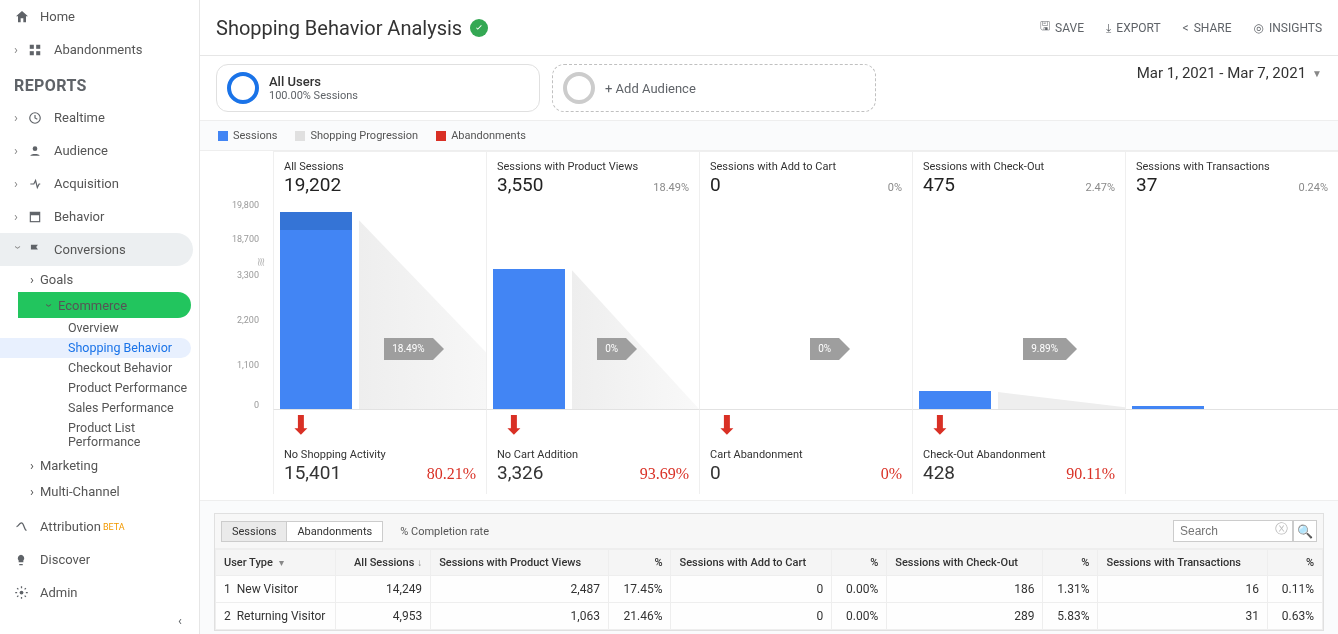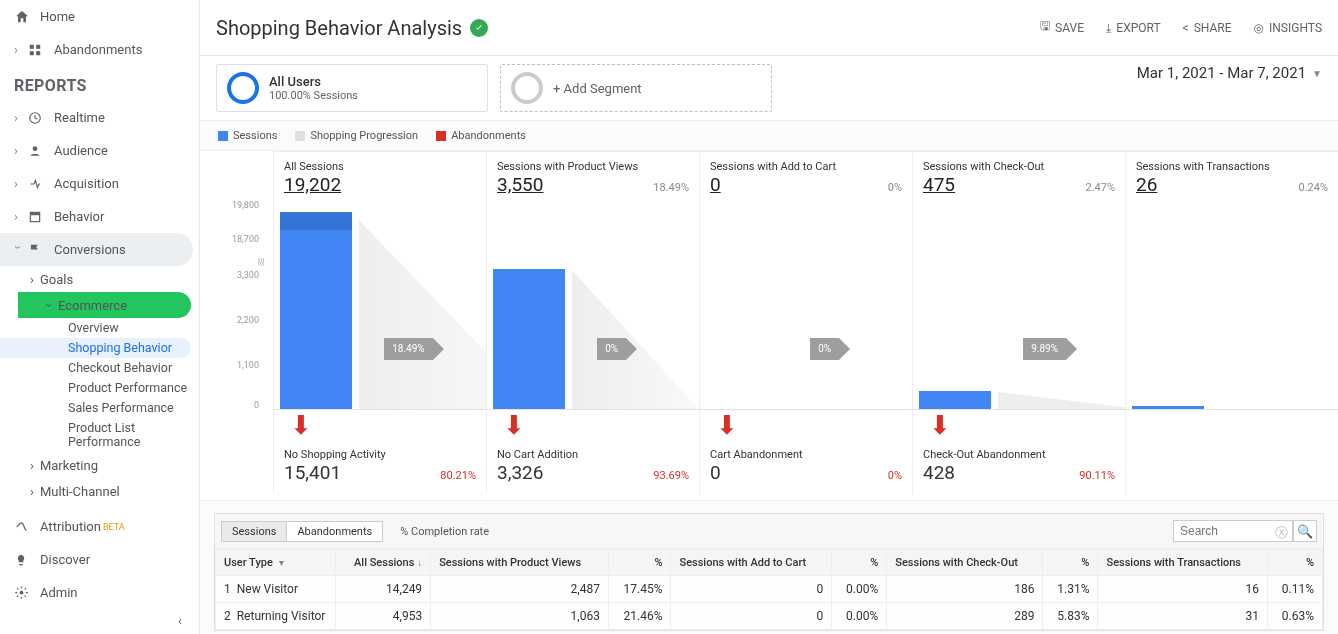--- a/index.html
+++ b/index.html
@@ -20,65 +20,65 @@
 
   .main { flex:1; background:#fafbfc; display:flex; flex-direction:column; overflow:hidden; }
   .toolbar { display:flex; align-items:center; height:56px; padding:0 16px; border-bottom:1px solid #e6e6e6; background:#fff; }
   .title { font-size:20px; font-weight:400; color:#333; }
   .shield { width:18px; height:18px; background:#34a853; border-radius:50%; display:inline-flex; align-items:center; justify-content:center; margin-left:8px; }
   .shield svg { width:10px; height:10px; fill:#fff; }
   .tool-actions { margin-left:auto; display:flex; gap:22px; color:#5f6368; font-size:12px; }
   .tool-actions > div { display:flex; align-items:center; cursor:pointer; gap:5px; }
 
   .segbar { display:flex; padding:8px 16px; background:#fff; border-bottom:1px solid #eee; align-items:flex-start; }
-  .segcard { border:1px solid #e0e0e0; width:272px; height:48px; display:flex; align-items:center; padding:4px 10px; border-radius:2px; }
+  .segcard { border:1px solid #e0e0e0; width:324px; height:48px; display:flex; align-items:center; padding:4px 10px; border-radius:12px; }
   .segcard.dashed { border:1px dashed #c0c0c0; margin-left:12px; color:#5f6368; }
   .segcircle { width:32px; height:32px; border:4px solid #1a73e8; border-radius:50%; margin-right:10px; }
   .segcircle.grey { border-color:#ccc; }
   .seg-title { font-size:13px; font-weight:500;}
   .seg-sub { font-size:11px; color:#5f6368;}
   .daterange { margin-left:auto; font-size:15px; color:#333; display:flex; align-items:center; gap:6px; cursor:pointer;}
   .daterange .tri { font-size:10px; color:#888;}
 
   .legendrow { padding:8px 18px; display:flex; gap:18px; font-size:11px; color:#555; border-bottom:1px solid #eee;}
   .lg { display:flex; align-items:center; gap:5px;}
   .sw { width:10px; height:10px; display:inline-block;}
 
   .funnelarea { background:#fff; border-bottom:1px solid #eee; padding-bottom:6px;}
   .stage-headers { display:flex; margin-left:73px; border-top:1px solid #efefef;}
   .stage-col { border-left:1px solid #efefef; padding:8px 10px 4px; flex:1; min-width:0;}
   .stage-col .lbl { font-size:11px; color:#333;}
   .stage-col .row2 { display:flex; align-items:baseline; justify-content:space-between;}
-  .stage-col .val { font-size:19px; color:#222;text-decoration:underline;}
+  .stage-col .val { font-size:19px; color:#222;}
   .stage-col .pct { font-size:11px; color:#8a8a8a;}
 
   .chartrow { display:flex; height:210px; }
   .yaxis { width:73px; display:flex; flex-direction:column; font-size:9px; color:#999; position:relative; }
   .yaxis .tick { position:absolute; right:14px; text-align:right;}
   .chartcols { flex:1; display:flex; position:relative;}
   .ccol { flex:1; border-left:1px solid #efefef; border-bottom:1px solid #e2e2e2; position:relative;}
   .bar { position:absolute; bottom:0; width:34%; background:#4285f4; left:6px;} 
   .flowarrow { position:absolute; top:66%; left:52%; height:22px; display:flex; align-items:center; background:#9e9e9e; color:#fff; font-size:10px; padding:0 8px; }
   .flowarrow:after { content:""; position:absolute; right:-11px; top:0; border-top:11px solid transparent; border-bottom:11px solid transparent; border-left:11px solid #9e9e9e;}
   .break { position:absolute; left:56px; top:55px; color:#bbb; font-size:12px; transform:rotate(-90deg);}
 
   .aband-row { display:flex; margin-left:73px;}
   .aband-col { flex:1; border-left:1px solid #efefef; padding:6px 10px 10px; min-width:0;}
   .aband-col .arrow { color:#d93025; font-size:26px; line-height:18px; margin-left:6px;}
   .aband-col .lbl { font-size:11px; margin-top:14px;}
   .aband-col .row2 { display:flex; align-items:baseline; justify-content:space-between;}
   .aband-col .val { font-size:19px;}
-  .aband-col .pct { font-size:11px; color:#d93025;}
+  .aband-col .pct { font-size:16px; color:#d93025;font-family:Liberation Serif, serif;}
 
   .tablebox { margin:12px 14px 0; border:1px solid #e0e0e0; background:#fefefe;}
   .tbar { display:flex; align-items:center; padding:6px; border-bottom:1px solid #eee; background:#f7f7f7;}
   .pill { border:1px solid #ccc; font-size:11px; padding:3px 10px; background:#fff; margin-right:-1px; cursor:pointer;}
   .pill.active { background:#eaeaea;}
   .comprate { font-size:11px; color:#555; margin-left:18px;}
-  .search { margin-left:auto; display:flex; align-items:flex-end;}
+  .search { margin-left:auto; display:flex; align-items:flex-start;}
   .search input { border:1px solid #ccc; height:22px; width:120px; padding:0 6px; font-size:12px;}
   .search .sbtn { border:1px solid #ccc; height:22px; width:24px; display:flex; align-items:center; justify-content:center; background:#fff; margin-left:-1px;}
   .clearic { color:#bbb; margin-left:-18px; margin-right:6px; font-size:13px; cursor:pointer;}
 
   table.data { width:100%; border-collapse:collapse; font-size:12px;}
   table.data th, table.data td { border:1px solid #eee; padding:6px 8px; text-align:left;}
   table.data th { background:#f5f5f5; color:#333; font-weight:500; font-size:11px;}
   table.data td.num, table.data th.num { text-align:right;}
   .ut-head { display:flex; align-items:center; gap:6px;text-align:center;}
   .sortic { color:#888; font-size:10px;}
@@ -241,21 +241,21 @@
     <div class="segbar">
       <div class="segcard">
         <div class="segcircle"></div>
         <div>
           <div class="seg-title">All Users</div>
           <div class="seg-sub">100.00% Sessions</div>
         </div>
       </div>
       <div class="segcard dashed">
         <div class="segcircle grey"></div>
-        <span>+ Add Segment</span>
+        <span>+ Add Audience</span>
       </div>
       <div class="daterange">
         <span>Mar 1, 2021 - Mar 7, 2021</span>
         <span class="tri">▼</span>
       </div>
     </div>
 
     <div class="legendrow">
       <div class="lg">
           <span class="sw" style="background:#4285f4"></span>
@@ -297,21 +297,21 @@
         <div class="stage-col">
             <div class="lbl">Sessions with Check-Out</div>
             <div class="row2">
               <span class="val">475</span>
               <span class="pct">2.47%</span>
             </div>
           </div>
         <div class="stage-col">
             <div class="lbl">Sessions with Transactions</div>
             <div class="row2">
-              <span class="val">26</span>
+              <span class="val">37</span>
               <span class="pct">0.24%</span>
             </div>
           </div>
       </div>
 
       <div class="chartrow">
         <div class="yaxis">
           <span class="tick" style="top:0">19,800</span>
           <span class="tick" style="top:34px">18,700</span>
           <span class="tick" style="top:70px">3,300</span>

